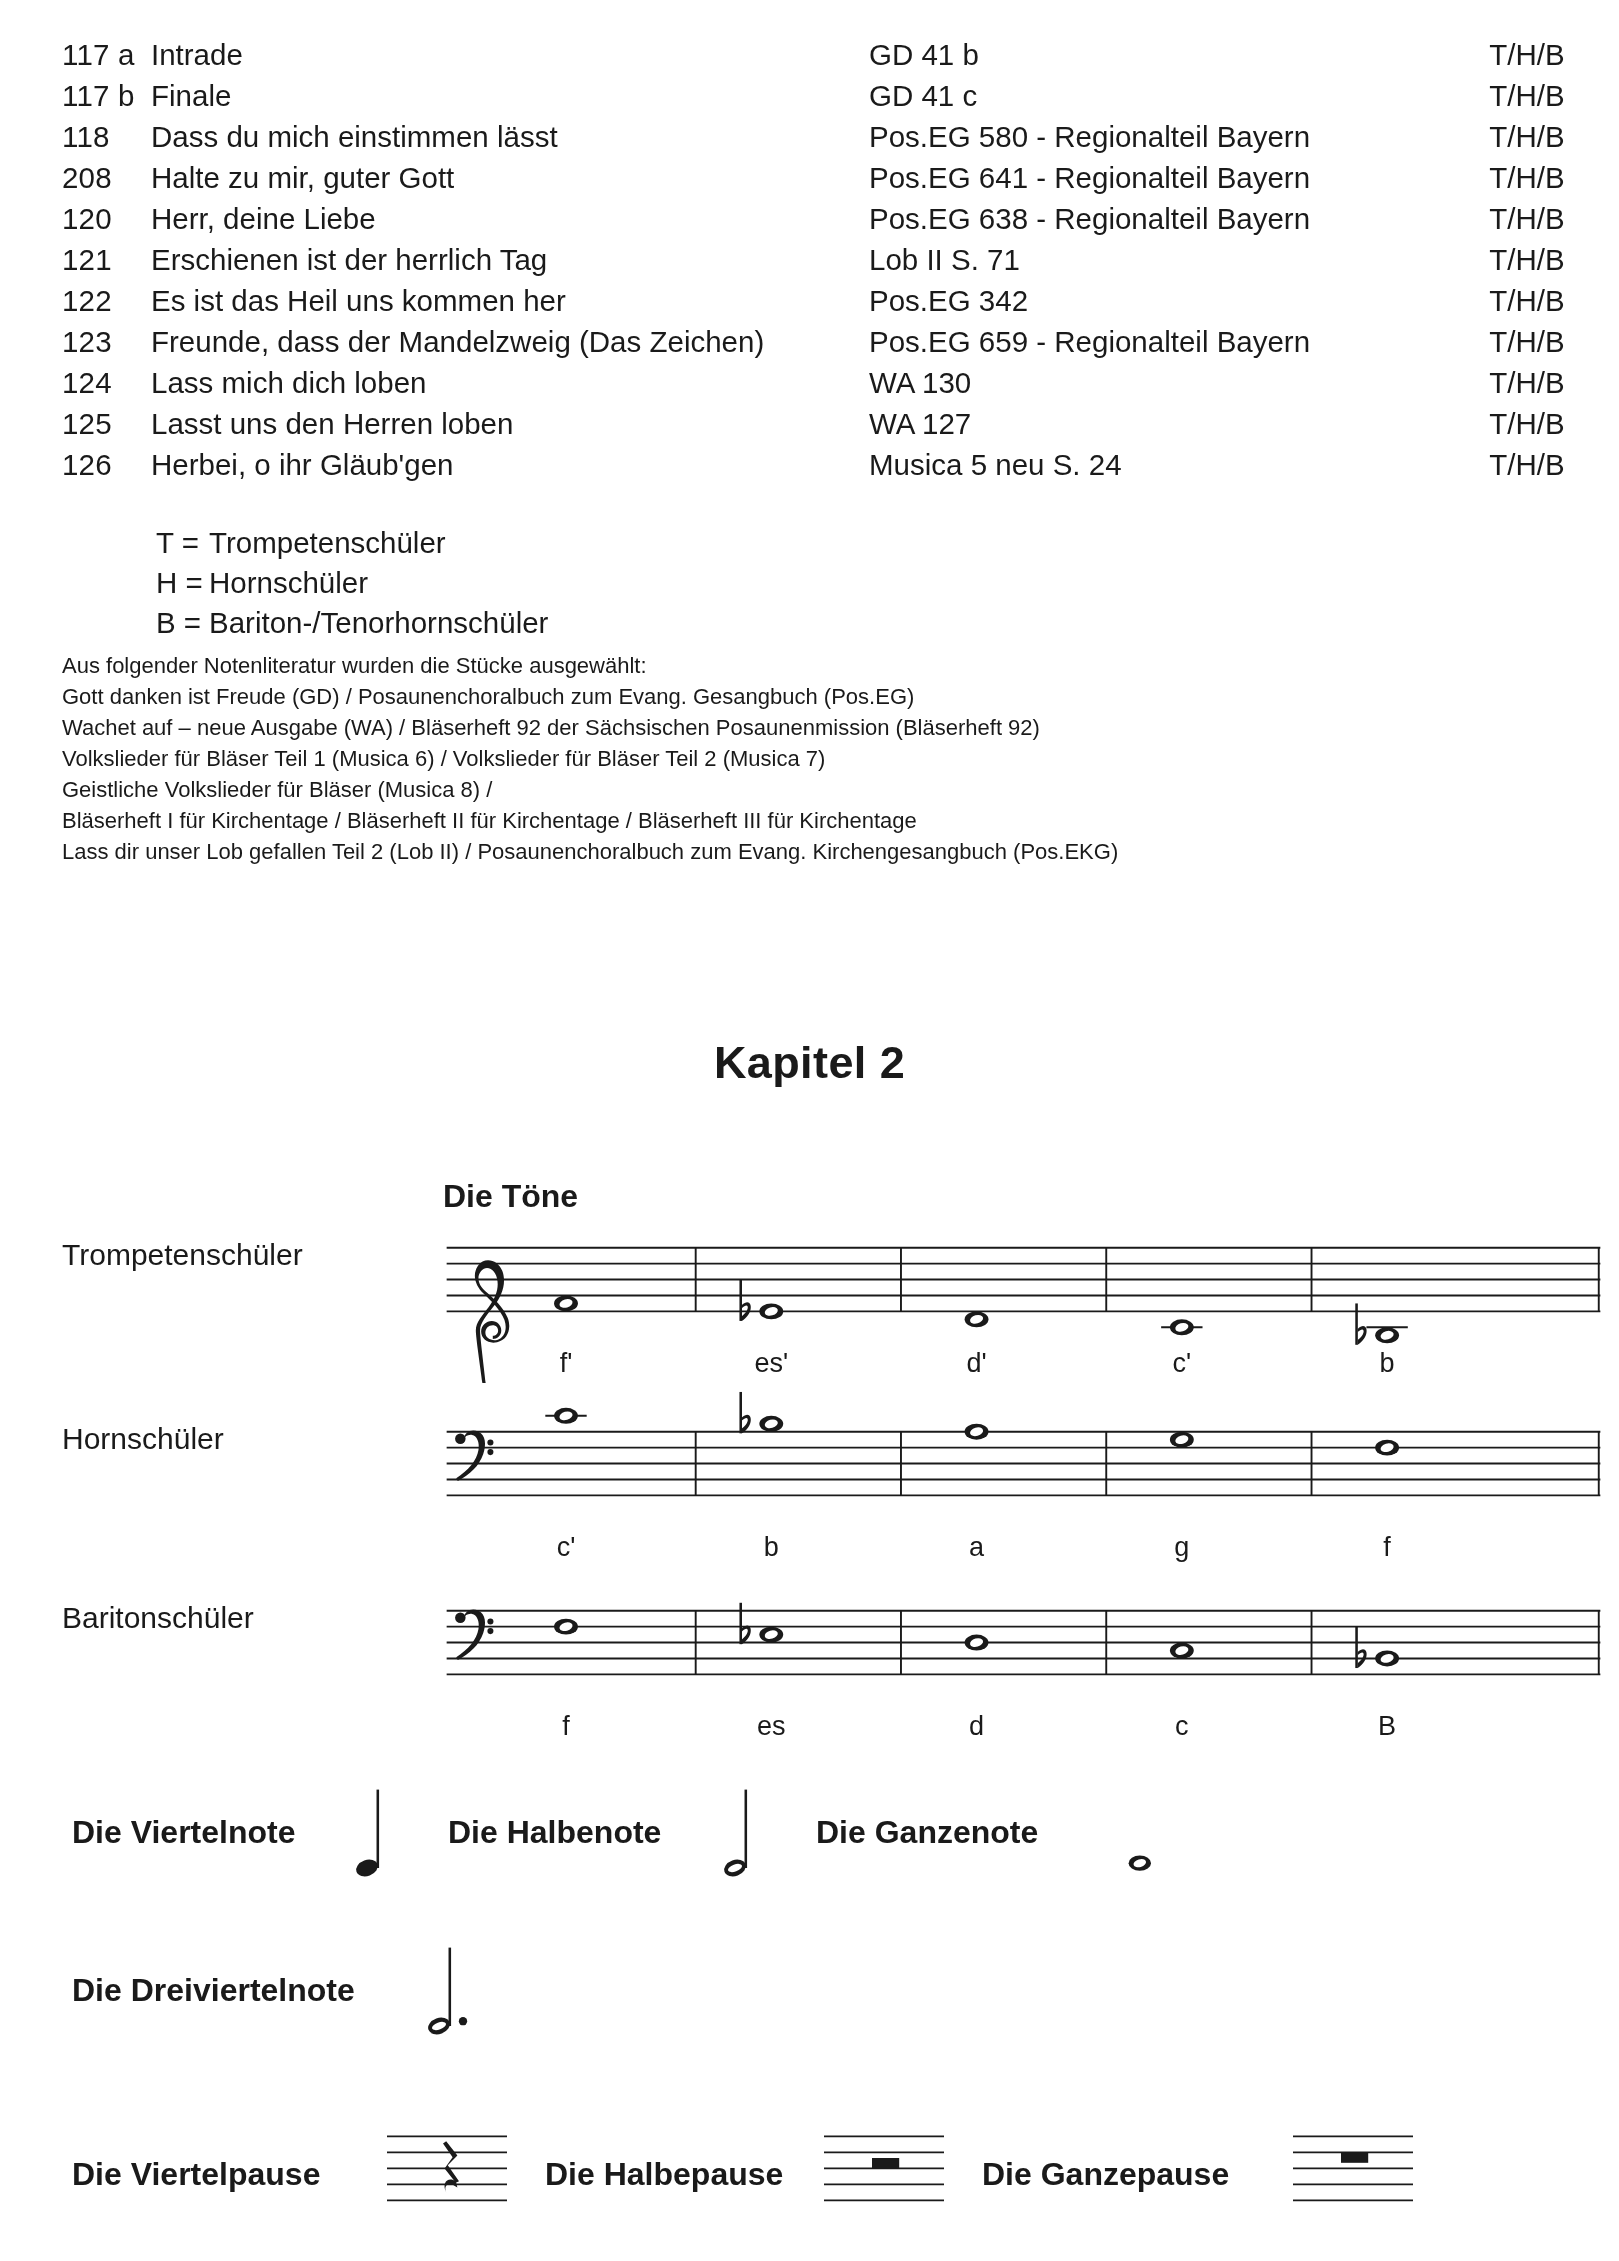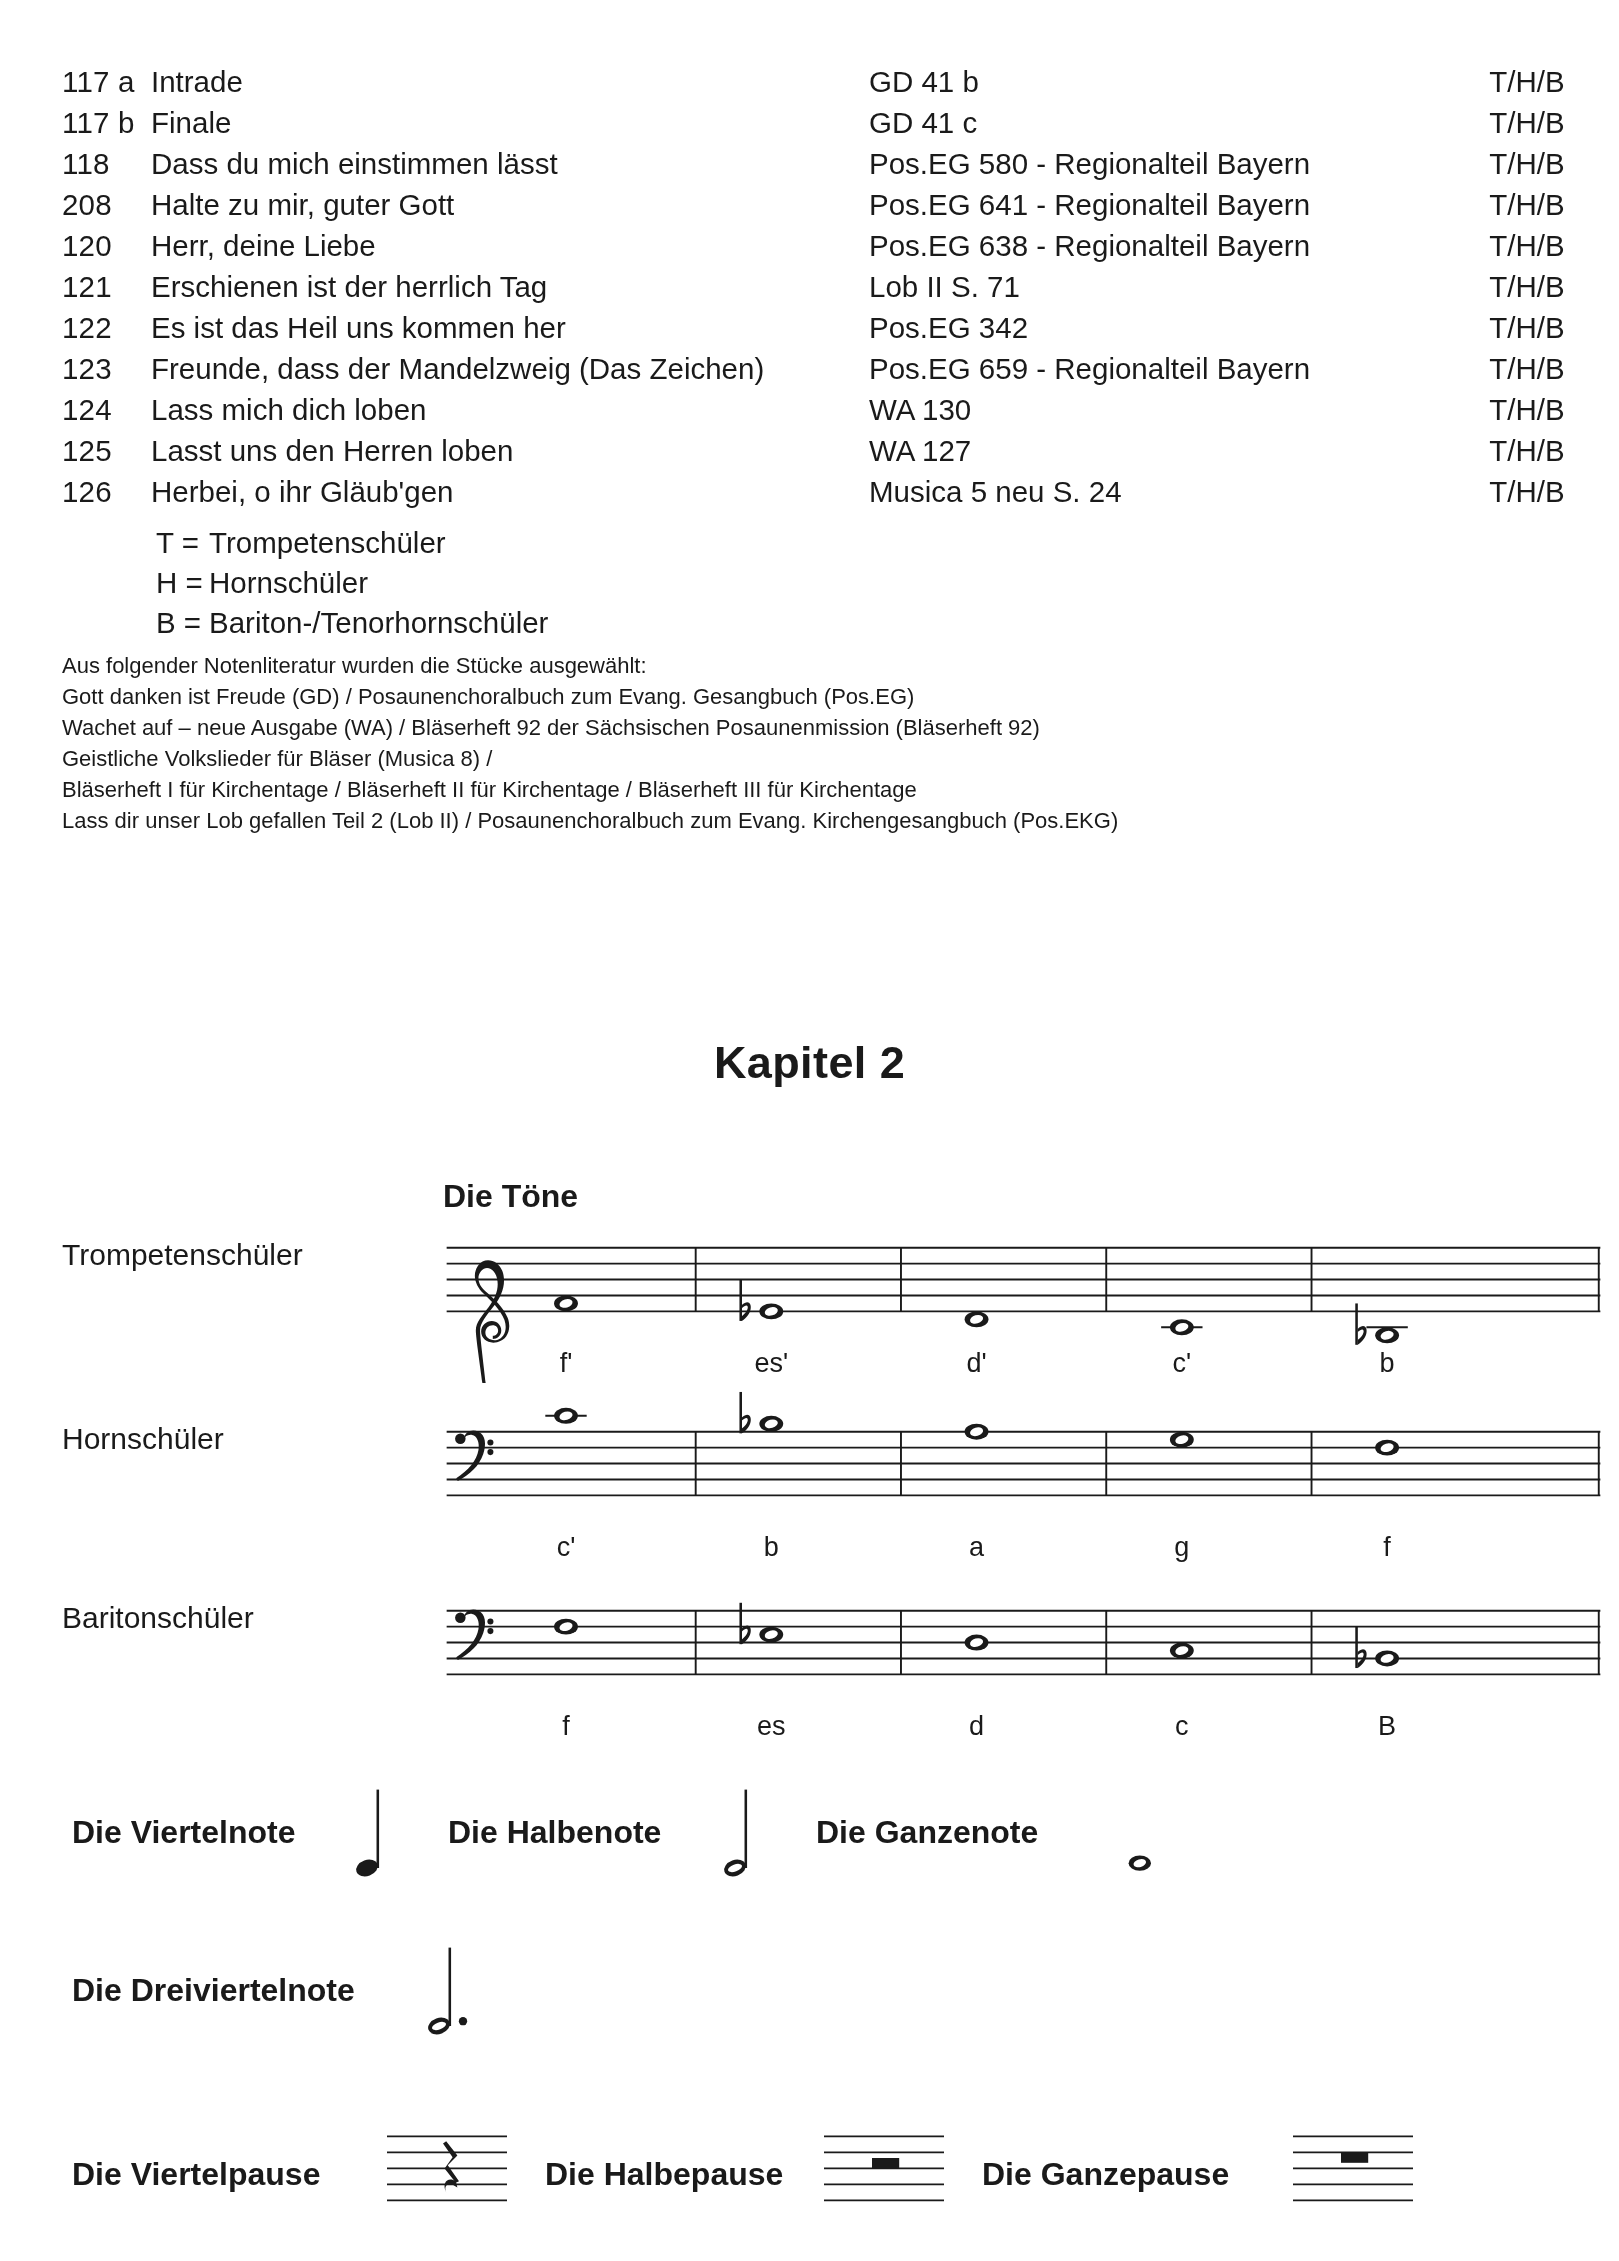--- a/index.html
+++ b/index.html
@@ -11,21 +11,21 @@
     position:relative;
     overflow:hidden;
   }
   .page { position:relative; width:1619px; height:2261px;padding-left:13px; }
 
   
   .piece-list { position:absolute; left:62px; top:38px; width:1500px; }
   .piece-row { display:flex; align-items:baseline; height:41px; font-size:29.5px; }
   .pr-num   { width:89px; flex:0 0 89px; letter-spacing:0.2px; }
   .pr-title { width:718px; flex:0 0 718px; }
-  .pr-src   { width:594px; flex:0 0 594px;margin-top:27px; }
+  .pr-src   { width:594px; flex:0 0 594px; }
   .pr-voice { width:128px; flex:0 0 128px; text-align:center; }
 
   
   .legend { position:absolute; left:156px; top:526px; }
   .legend-row { font-size:29.5px; height:40px; display:flex; }
   .lg-key { width:53px; flex:0 0 53px; }
   .lg-val { }
 
   
   .sources { position:absolute; left:62px; top:650px; width:1515px; }
@@ -144,20 +144,21 @@
         <span class="lg-key">B =</span>
         <span class="lg-val">Bariton-/Tenorhornschüler</span>
       </div>
     </div>
 
   <div class="sources">
     <div class="src-line">Aus folgender Notenliteratur wurden die Stücke ausgewählt:</div>
     <div id="sources-lines">
         <div class="src-line">Gott danken ist Freude (GD) / Posaunenchoralbuch zum Evang. Gesangbuch (Pos.EG)</div>
         <div class="src-line">Wachet auf – neue Ausgabe (WA) / Bläserheft 92 der Sächsischen Posaunenmission (Bläserheft 92)</div>
+        <div class="src-line">Volkslieder für Bläser Teil 1 (Musica 6) / Volkslieder für Bläser Teil 2 (Musica 7)</div>
         <div class="src-line">Geistliche Volkslieder für Bläser (Musica 8) /</div>
         <div class="src-line">Bläserheft I  für Kirchentage / Bläserheft II für Kirchentage / Bläserheft III für Kirchentage</div>
         <div class="src-line">Lass dir unser Lob gefallen Teil 2 (Lob II) / Posaunenchoralbuch zum Evang. Kirchengesangbuch (Pos.EKG)</div>
       </div>
   </div>
 
   <div class="chapter-title">Kapitel 2</div>
   <div class="subhead">Die Töne</div>
 
   <div class="system" id="system-0" style="left:62px; top:1200px;">

